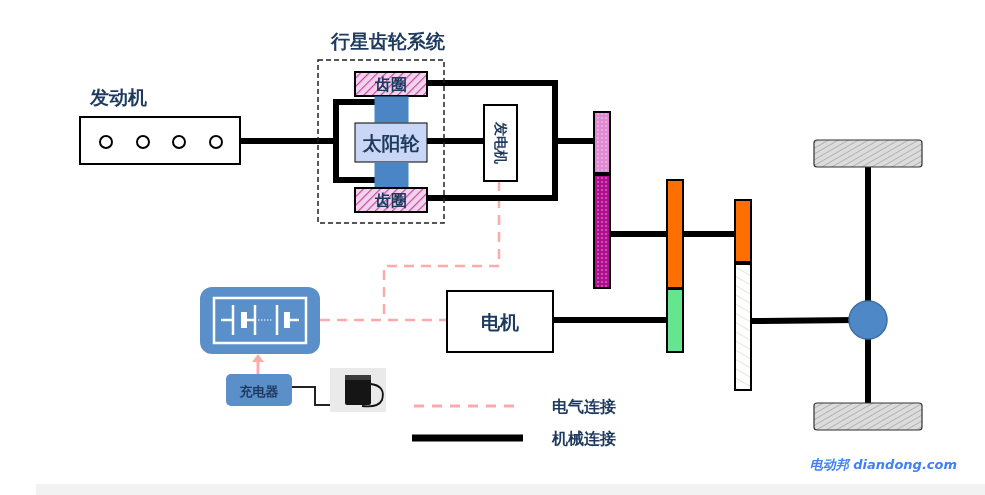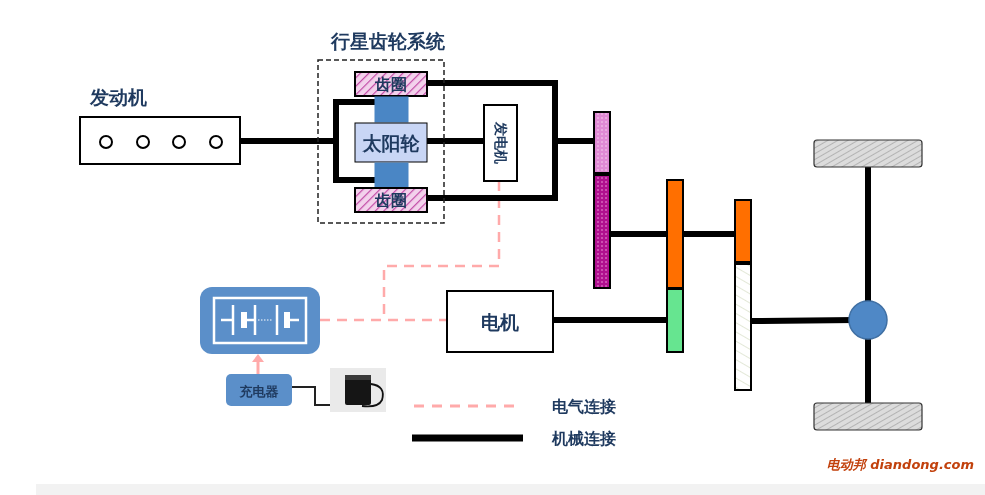--- a/index.html
+++ b/index.html
@@ -1,22 +1,22 @@
 <!DOCTYPE html>
 <html><head>
 <meta charset="utf-8">
 <style>
   html, body { margin: 0; padding: 0; background: #ffffff; }
   body { width: 985px; height: 495px; position: relative; overflow: hidden;
          font-family: "DejaVu Sans", "Liberation Sans", sans-serif; }
   #diagram { position: absolute; left: 0; top: 0; }
   .lbl { font-family: "DejaVu Sans", sans-serif; font-weight: bold; fill: #1f3a5f; }
   .footer-bar { position: absolute; left: 36px; top: 484px; width: 950px; height: 11px; background: #f2f2f2; }
-  .watermark { position: absolute; right: 11px; top: 456px; font-family: "DejaVu Sans", sans-serif;
-               font-style: italic; font-weight: bold; font-size: 13px; color: #c2410c; }
+  .watermark { position: absolute; right: 28px; top: 456px; font-family: "DejaVu Sans", sans-serif;
+               font-style: italic; font-weight: bold; font-size: 13px; color: #3b82f6; }
 </style>
 </head>
 <body>
 
 <svg id="diagram" width="985" height="495" viewBox="0 0 985 495">
   <defs>
     <pattern id="hatchPink" width="6" height="6" patternUnits="userSpaceOnUse" patternTransform="rotate(45)">
       <rect width="6" height="6" fill="#f3d2ec"></rect>
       <line x1="0" y1="0" x2="0" y2="6" stroke="#c24aa6" stroke-width="2.4"></line>
     </pattern>

